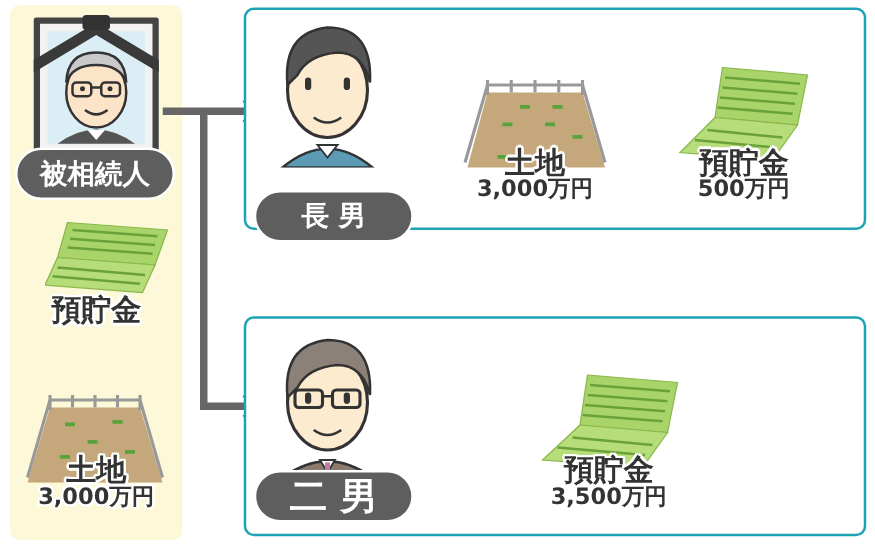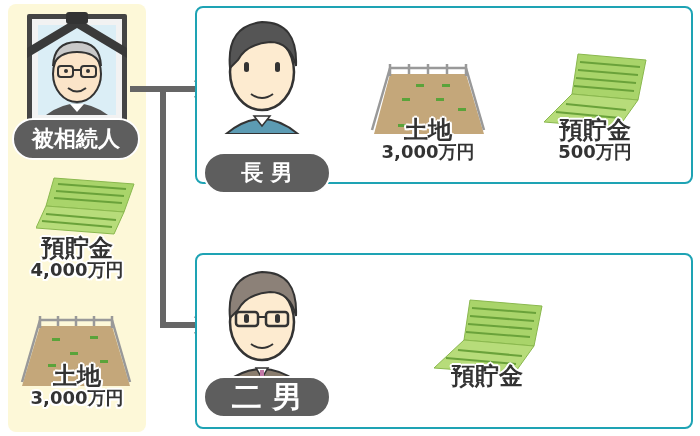--- a/index.html
+++ b/index.html
@@ -73,21 +73,20 @@
     </g>
     <path d="M10 30 L88 36 L78 58 L0 52 Z" fill="#b7dc7a" stroke="#8ab84e"></path>
     <g stroke="#6aa23a" stroke-width="2">
       <line x1="10" y1="38" x2="80" y2="44"></line>
         <line x1="6" y1="45" x2="76" y2="51"></line>
     </g>
   </svg>
 </div>
 <div class="asset-label" style="left:10px;top:236px;width:134px;">
   <span class="line">預貯金</span>
-  <span class="line sm">4,000万円</span>
 </div>
 
 <div class="abs" style="left:18px;top:312px;">
   <svg width="116" height="78" viewBox="0 0 116 78">
     <path d="M22 14 L94 14 L112 74 L4 74 Z" fill="#c4a77a"></path>
     <g stroke="#999" stroke-width="2.5" fill="none">
       <line x1="22" y1="8" x2="94" y2="8"></line>
       <line x1="22" y1="8" x2="4" y2="70"></line>
         <line x1="94" y1="8" x2="112" y2="70"></line>
       <line x1="22" y1="4" x2="22" y2="16"></line>
@@ -215,13 +214,14 @@
     </g>
     <path d="M36 44 L106 50 L86 78 L6 72 Z" fill="#b7dc7a" stroke="#8ab84e"></path>
     <g stroke="#6aa23a" stroke-width="2">
       <line x1="30" y1="54" x2="94" y2="60"></line>
         <line x1="18" y1="62" x2="88" y2="68"></line>
     </g>
   </svg>
 </div>
 <div class="asset-label" style="left:414px;top:364px;width:146px;">
   <span class="line">預貯金</span>
+  <span class="line sm">3,500万円</span>
 </div>
 
 </body></html>

